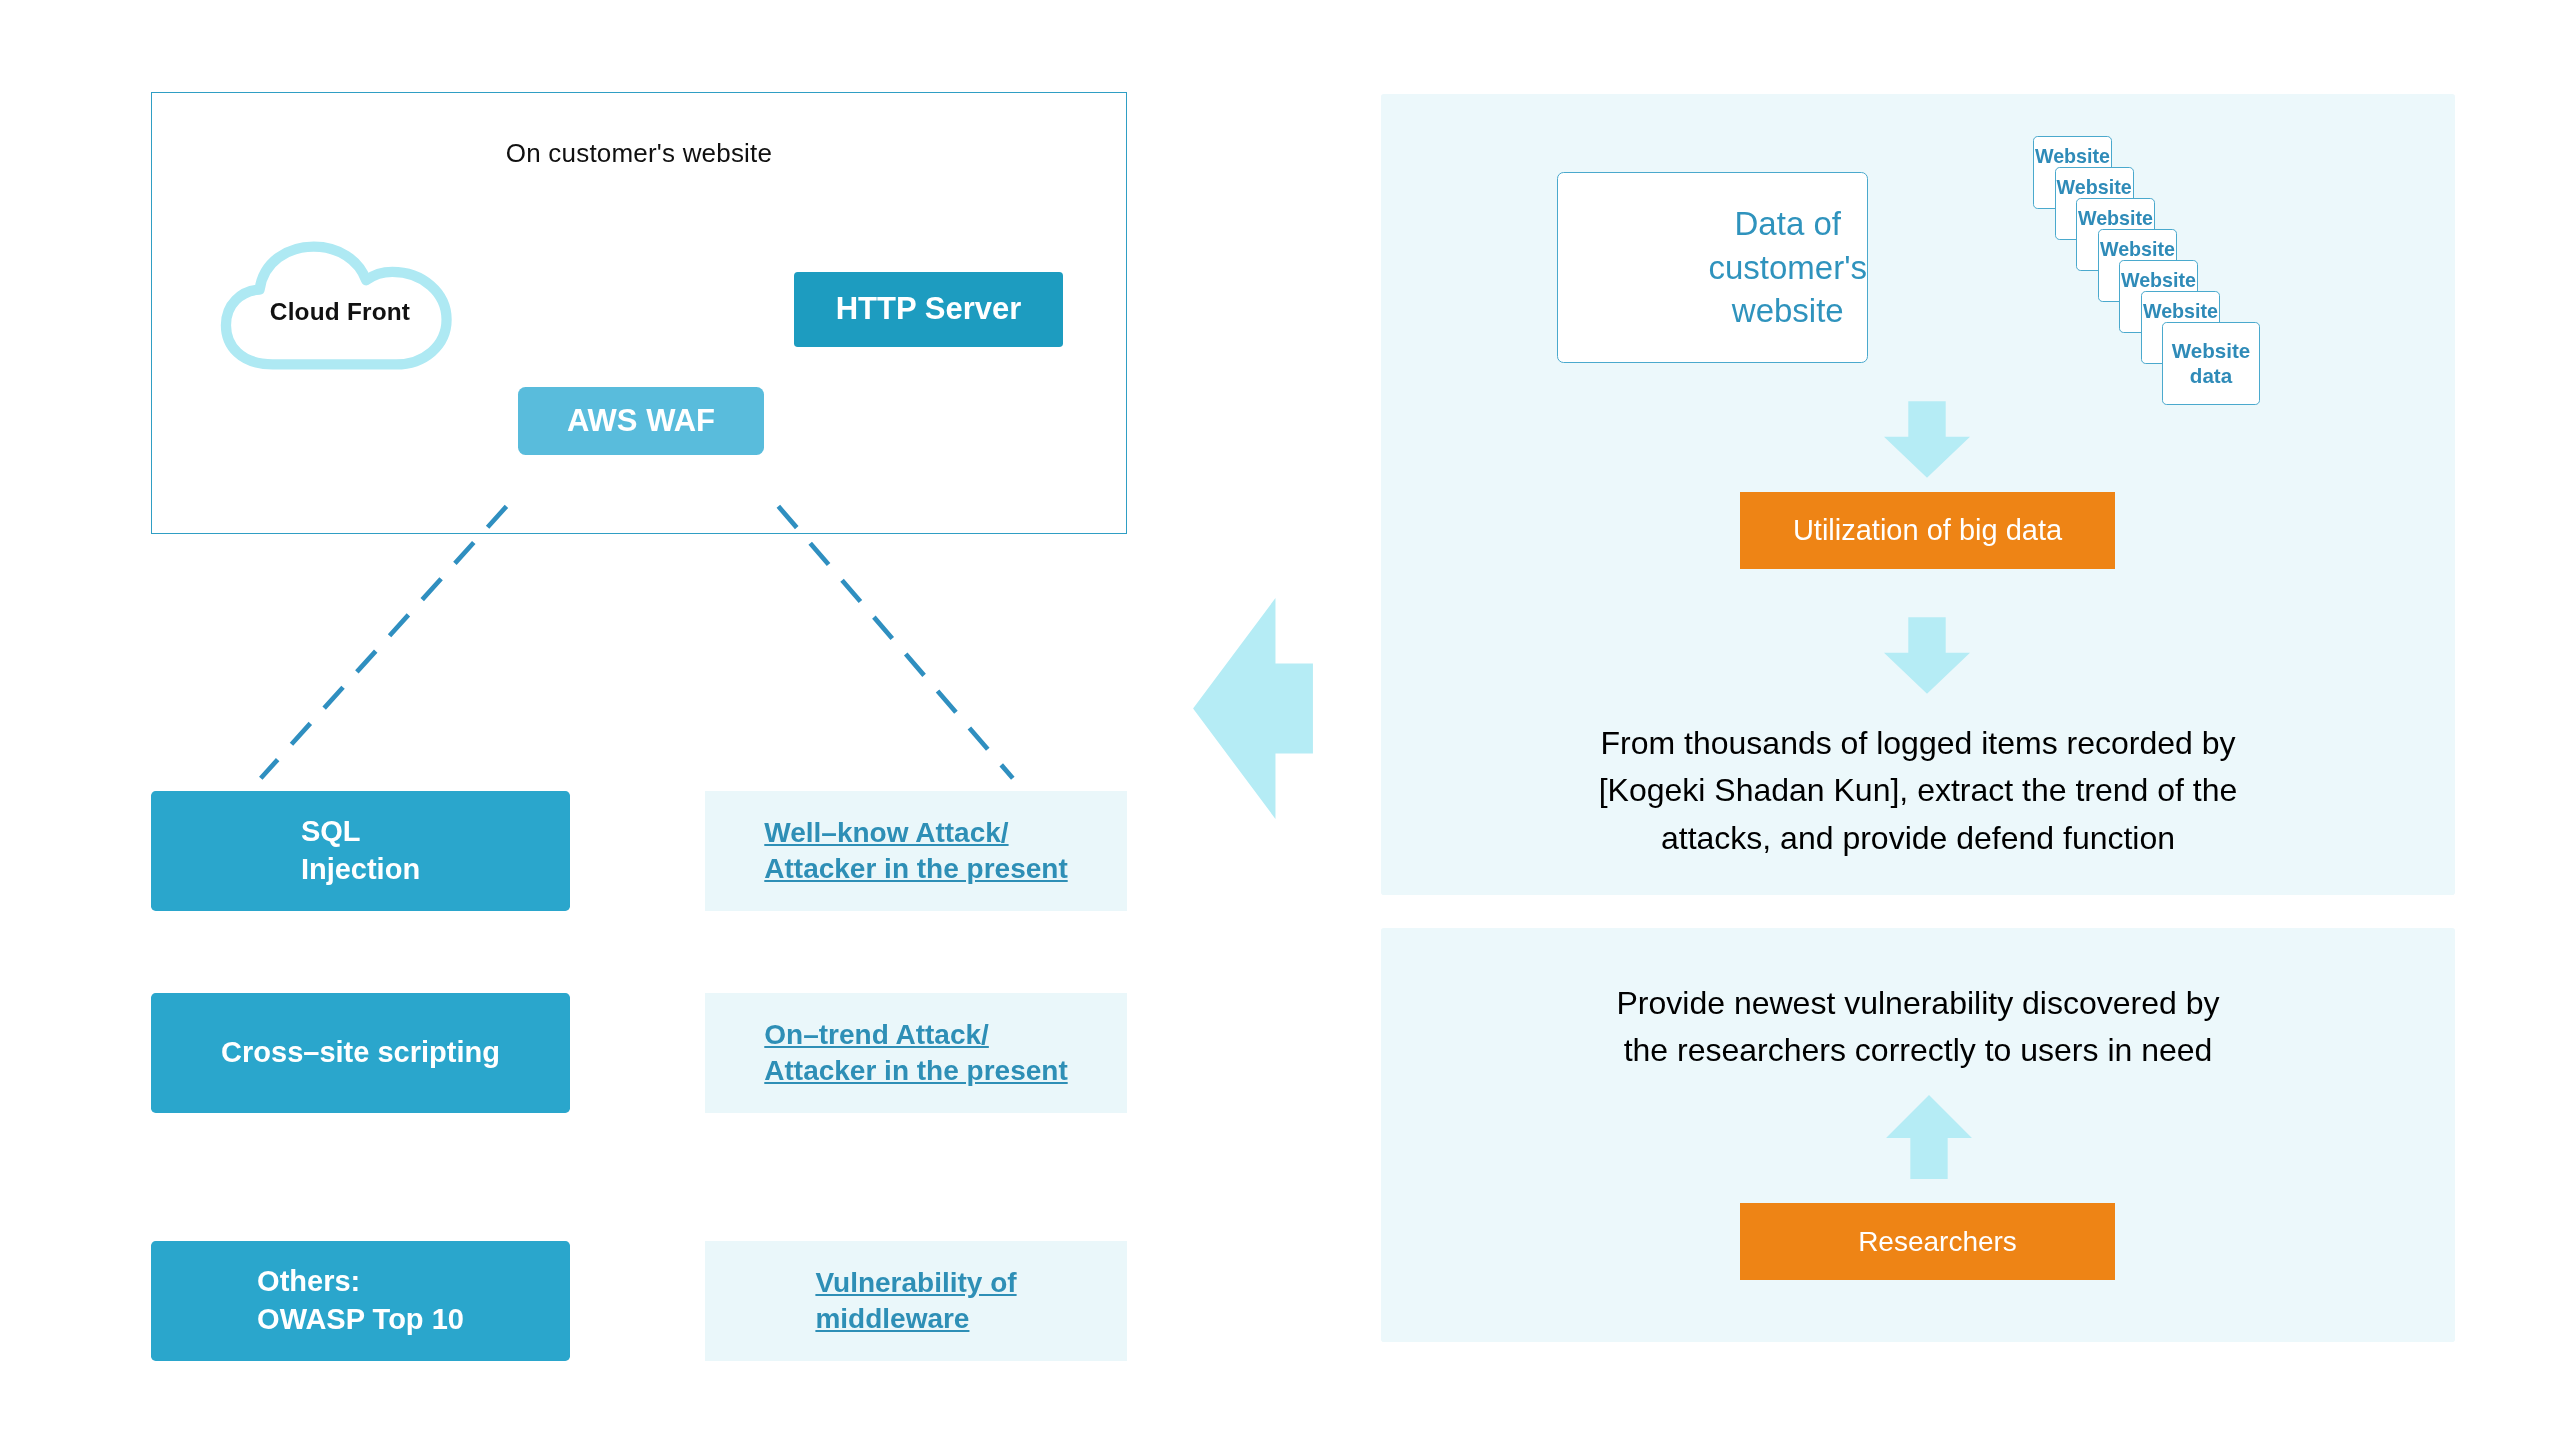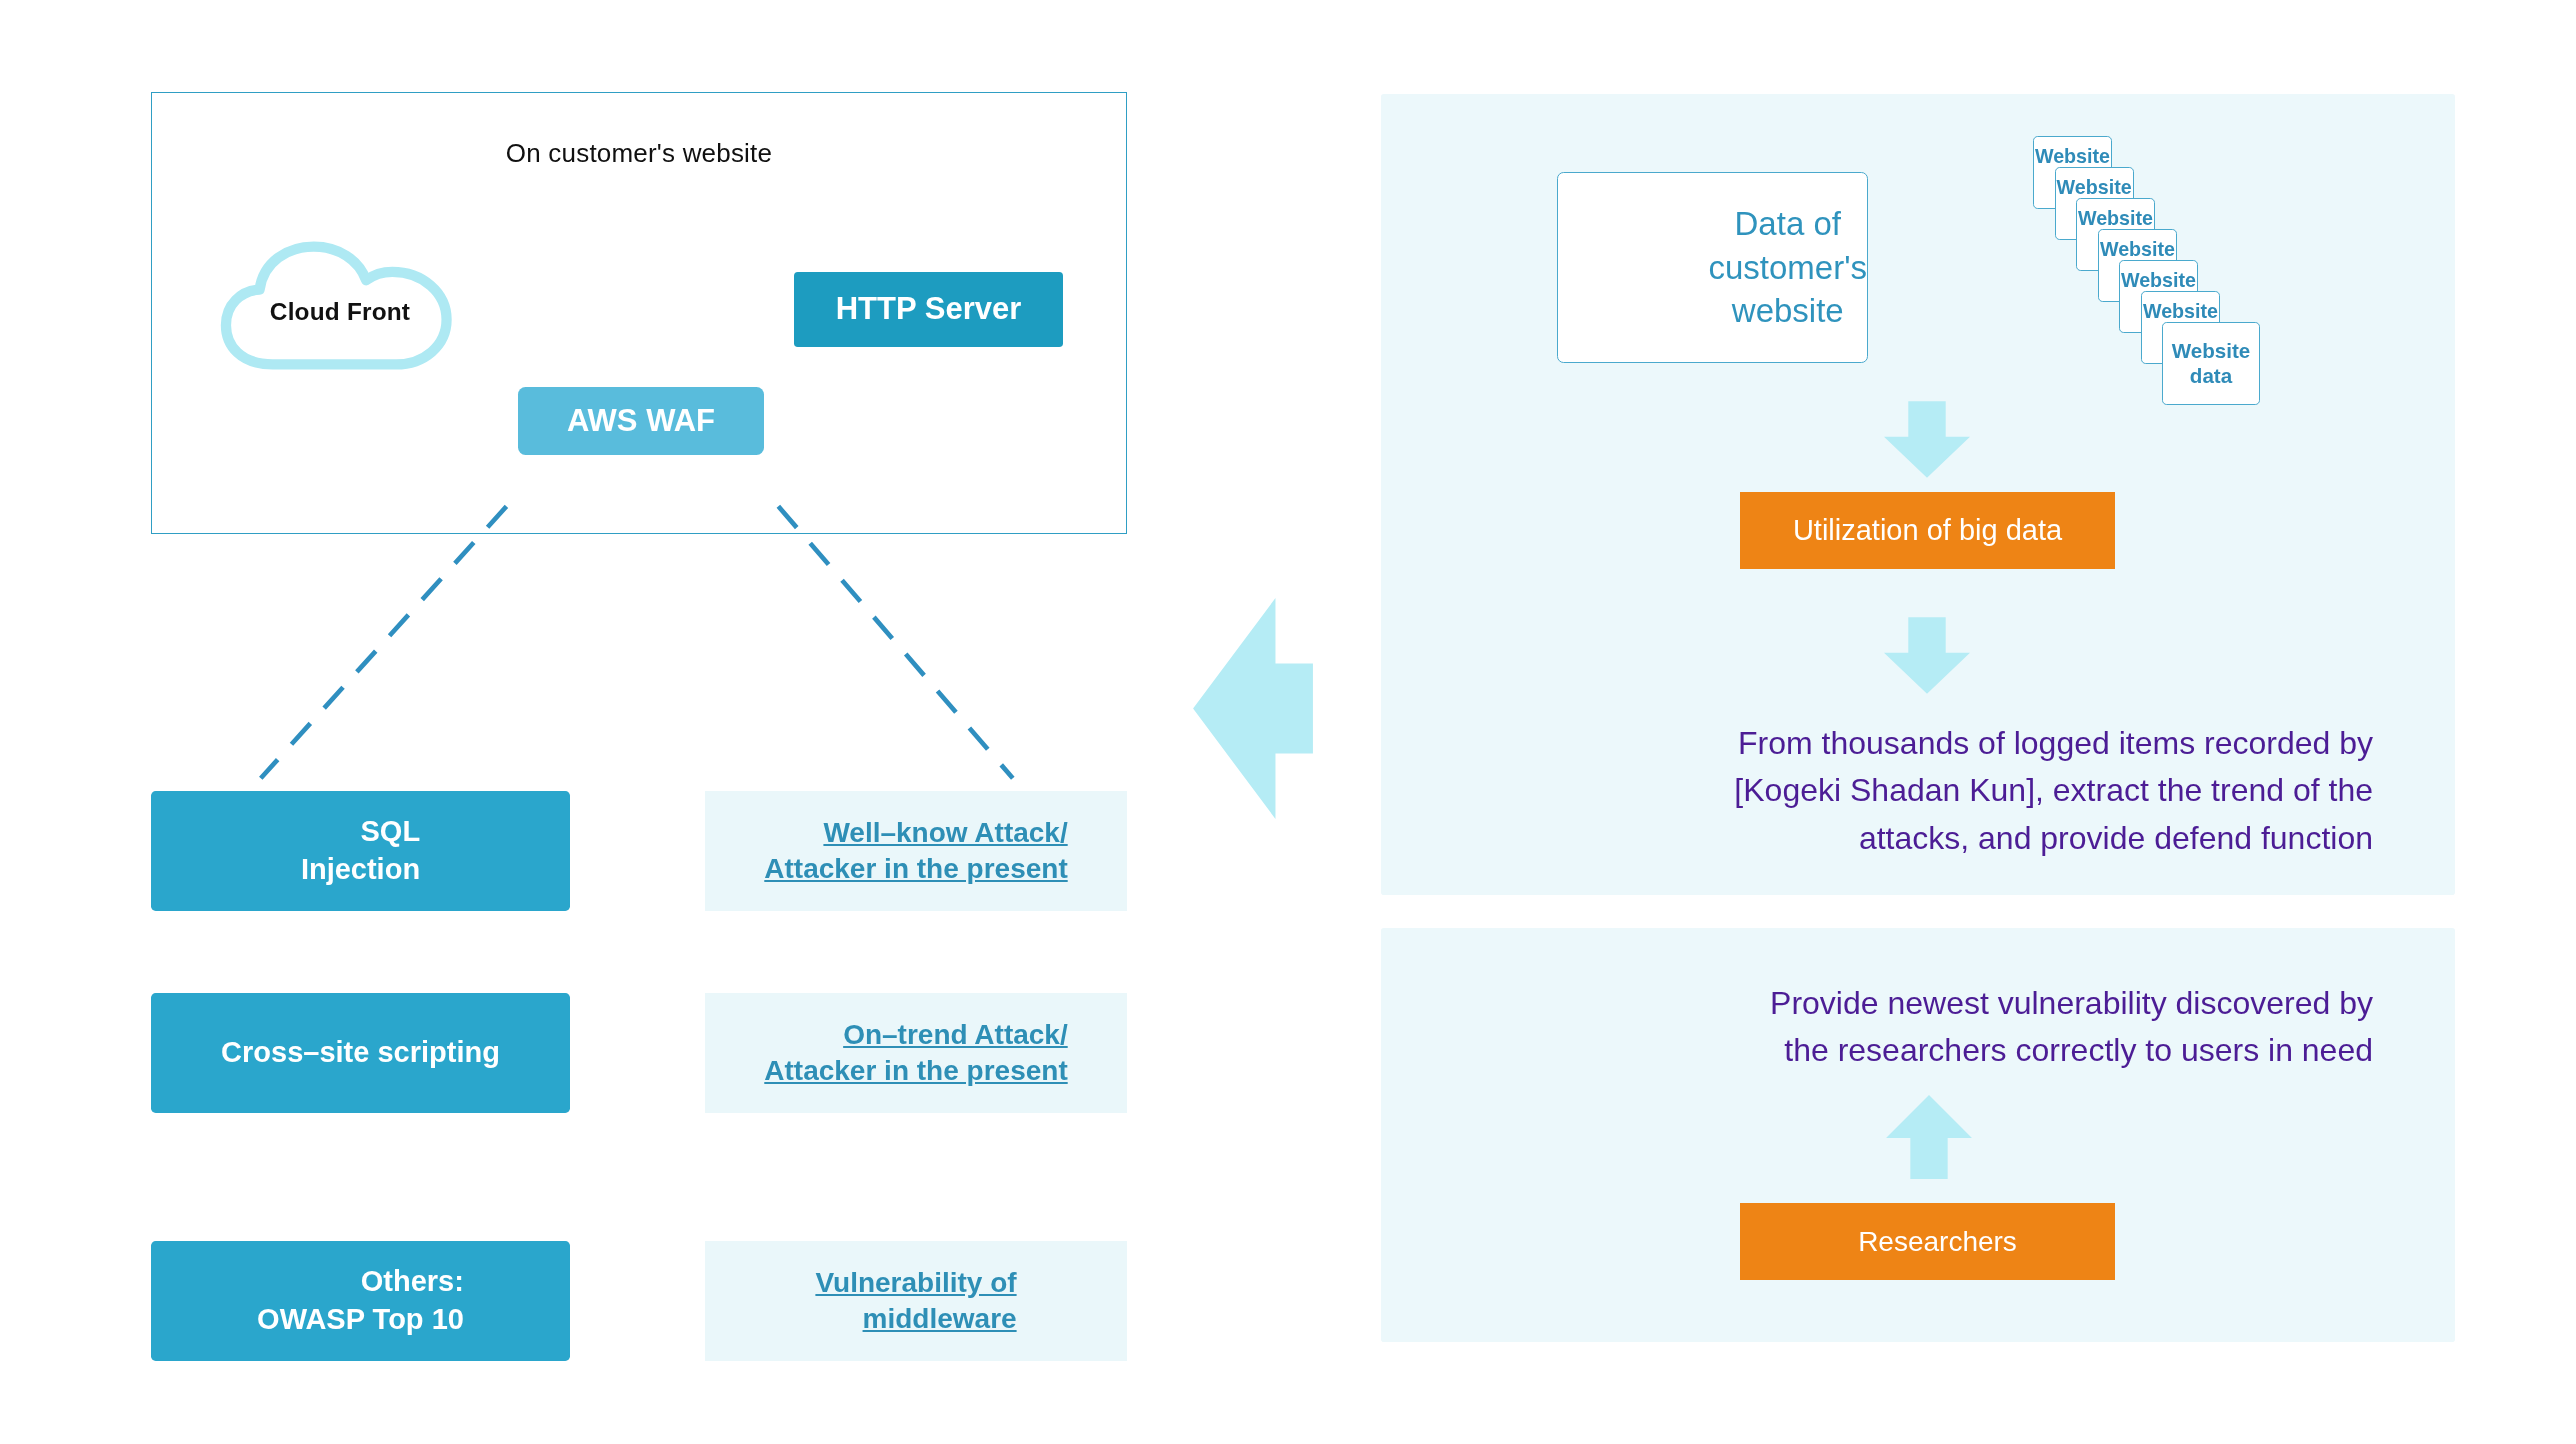--- a/index.html
+++ b/index.html
@@ -101,21 +101,21 @@
     height: 1444px;
     pointer-events: none;
   }
 
   
   .attack-box {
     position: absolute;
     display: flex;
     align-items: center;
     justify-content: center;
-    text-align: right;
+    text-align: left;
     box-sizing: border-box;
     line-height: 1.30;
   }
   .attack-box.solid {
     background: #2aa6cc;
     color: #ffffff;
     font-weight: bold;
     font-size: 29px;
     border-radius: 4.7px;
     left: 151px;
@@ -235,22 +235,22 @@
     font-size: 28px;
     padding-left: 20px;
   }
 
   .down-arrow-1 { position: absolute; left: 1884px; top: 401px; width: 86px; height: 77px; }
   .down-arrow-2 { position: absolute; left: 1884px; top: 617px; width: 86px; height: 77px; }
   .up-arrow     { position: absolute; left: 1886px; top: 1095px; width: 86px; height: 84px; }
 
   .para {
     position: absolute;
-    text-align: right;
-    color: #4c1d95;
+    text-align: center;
+    color: #000000;
     line-height: 1.48;
   }
   .para-extract {
     left: 1463px;
     top: 720px;
     width: 910px;
     font-size: 32px;
   }
   .para-provide {
     left: 1463px;

